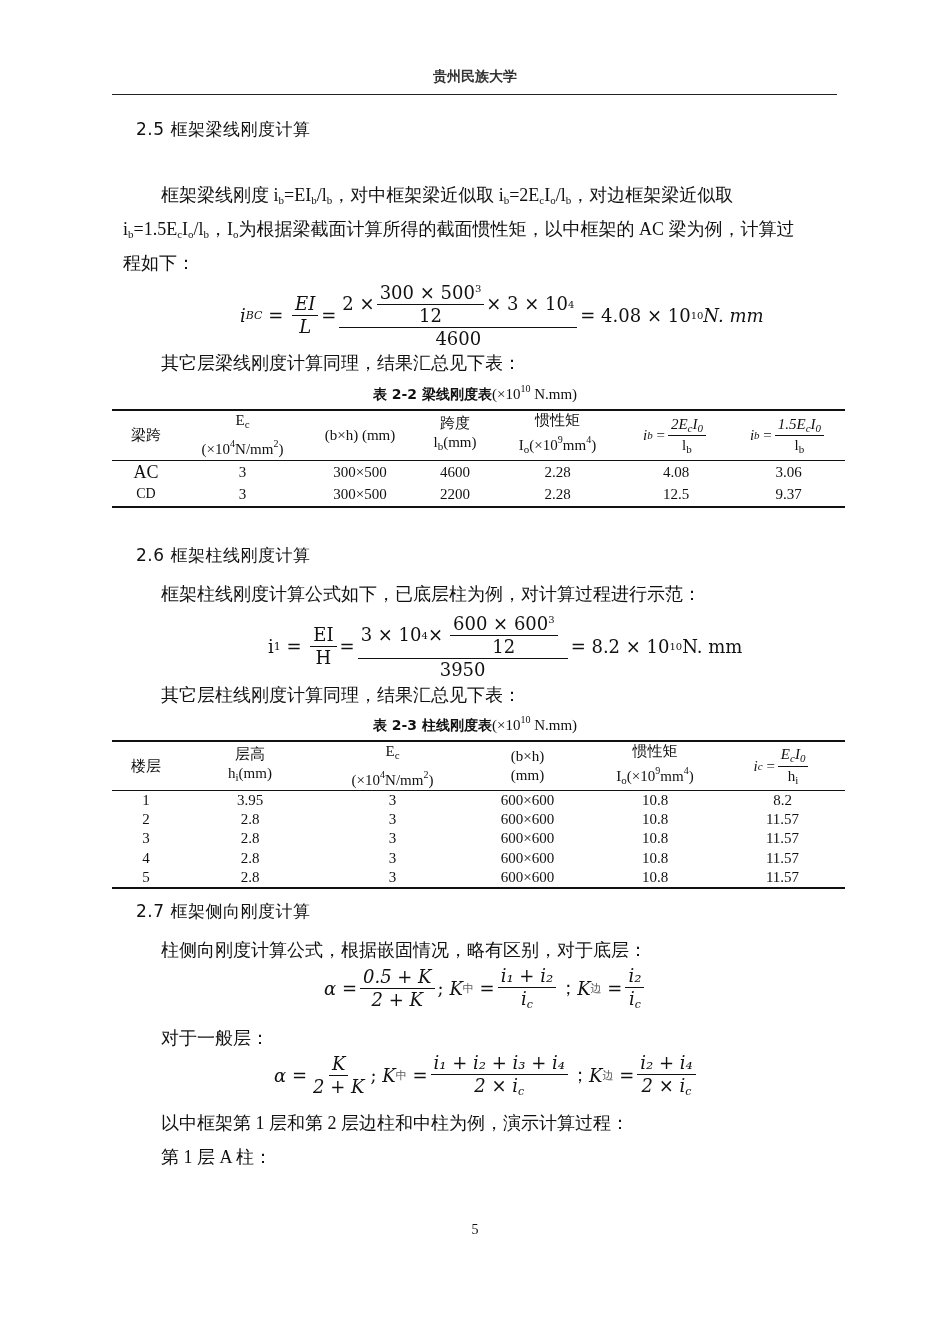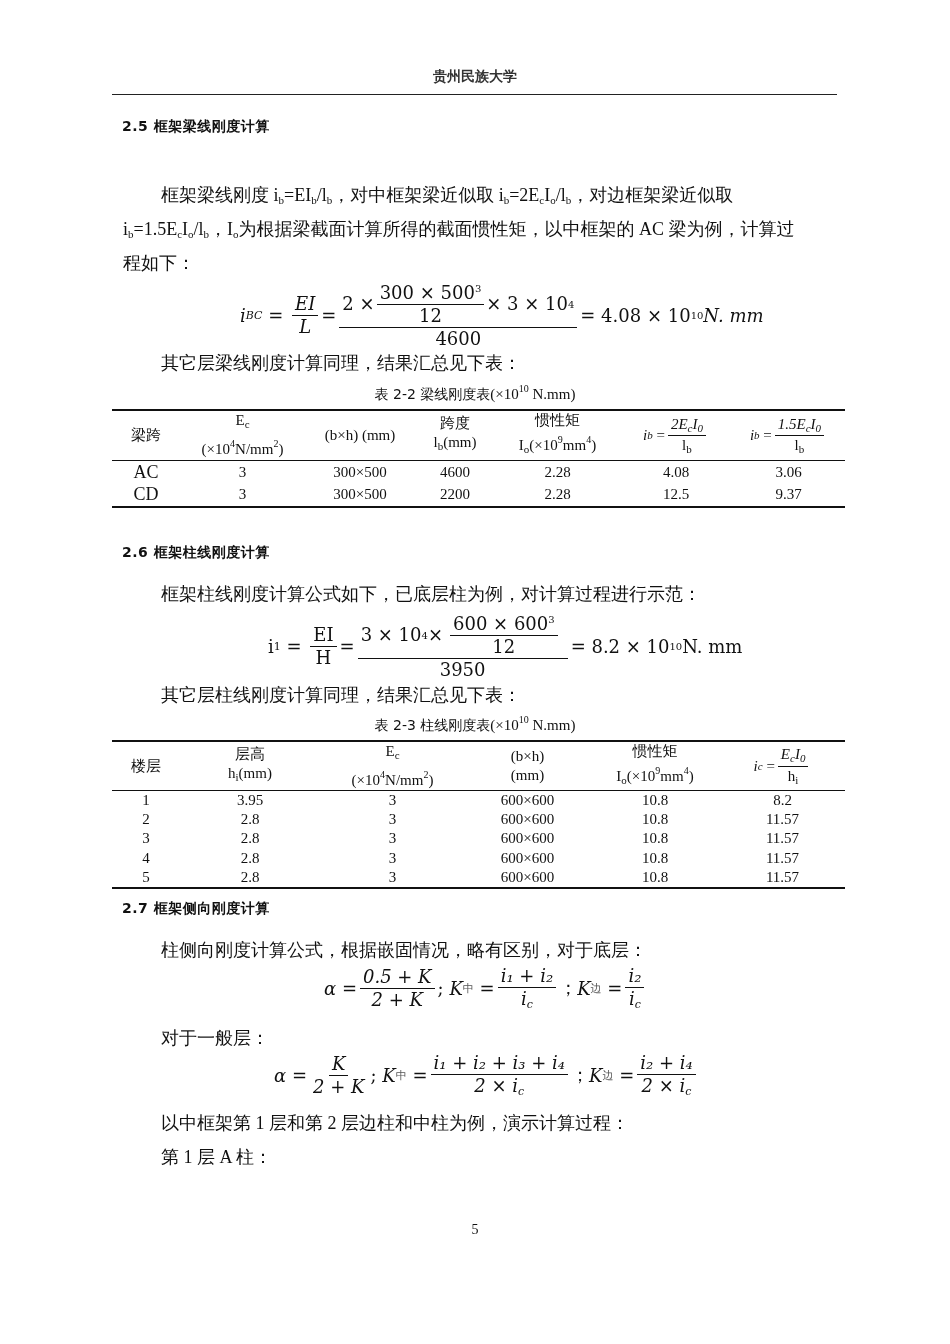--- a/index.html
+++ b/index.html
@@ -1,33 +1,33 @@
 <!DOCTYPE html>
 <html><head>
 <meta charset="utf-8">
 <style>
   html, body { margin: 0; padding: 0; background: #ffffff; }
   body { width: 950px; height: 1344px; position: relative; overflow: hidden;
          font-family: "Liberation Serif", "DejaVu Serif", serif; color: #111; }
   .abs { position: absolute; }
   .header-title { top: 68px; left: 0; width: 950px; text-align: center; font-size: 14px; color: #333; font-weight: bold; }
   .header-rule { top: 94px; left: 112px; width: 725px; height: 0; border-top: 1.3px solid #222; }
-  .section-heading { font-family: "DejaVu Sans", "Liberation Sans", sans-serif; font-weight: bold; font-size: 14px; left: 122px; letter-spacing: 0.5px; }
+  .section-heading { font-family: "DejaVu Sans", "Liberation Sans", sans-serif; font-weight: normal; font-size: 17px; left: 136px; letter-spacing: 0.5px; }
   .para { font-size: 18px; line-height: 34px; left: 123px; width: 715px; }
   .indent { text-indent: 38px; }
   .sub { font-size: 11px; vertical-align: -3px; }
   .sup { font-size: 10px; vertical-align: 7px; }
   .math { font-family: "DejaVu Serif", "Liberation Serif", serif; font-size: 18px; }
   .it { font-style: italic; }
   .frac { display: inline-flex; flex-direction: column; align-items: center; vertical-align: middle; margin: 0 3px; }
   .frac > .num { border-bottom: 1.2px solid #111; padding: 0 3px 1px; line-height: 1.1; }
   .frac > .den { padding: 1px 3px 0; line-height: 1.1; }
   .eq-row { display: flex; align-items: center; white-space: nowrap; }
   .caption { font-size: 15px; left: 0; width: 950px; text-align: center; }
-  .caption .bold { font-family: "DejaVu Sans", sans-serif; font-weight: normal; font-size: 14px; }
+  .caption .bold { font-family: "DejaVu Sans", sans-serif; font-weight: bold; font-size: 14px; }
   table.tbl { position: absolute; left: 112px; width: 733px; border-collapse: collapse; font-size: 15px; }
   table.tbl th, table.tbl td { text-align: center; font-weight: normal; padding: 0; }
   table.tbl thead tr { border-top: 2.5px solid #111; border-bottom: 1.3px solid #111; }
   table.tbl tbody tr:last-child { border-bottom: 2.5px solid #111; }
   table.tbl td { height: 22.5px; line-height: 22px; }
   table.tbl2 td { height: 19.2px; line-height: 19px; }
   .hcell { line-height: 19px; font-size: 15px; }
   .page-num { top: 1222px; left: 0; width: 950px; text-align: center; font-size: 14px; }
   .small-f { font-size: 15px; }
 </style>
@@ -129,21 +129,21 @@
     <tr>
       <td style="font-size:18px">AC</td>
         <td>3</td>
         <td>300×500</td>
         <td>4600</td>
         <td>2.28</td>
         <td>4.08</td>
         <td>3.06</td>
     </tr>
     <tr>
-      <td style="font-size:18px">CD</td>
+      <td style="font-size:14px">CD</td>
         <td>3</td>
         <td>300×500</td>
         <td>2200</td>
         <td>2.28</td>
         <td>12.5</td>
         <td>9.37</td>
     </tr>
   </tbody>
 </table>
 

